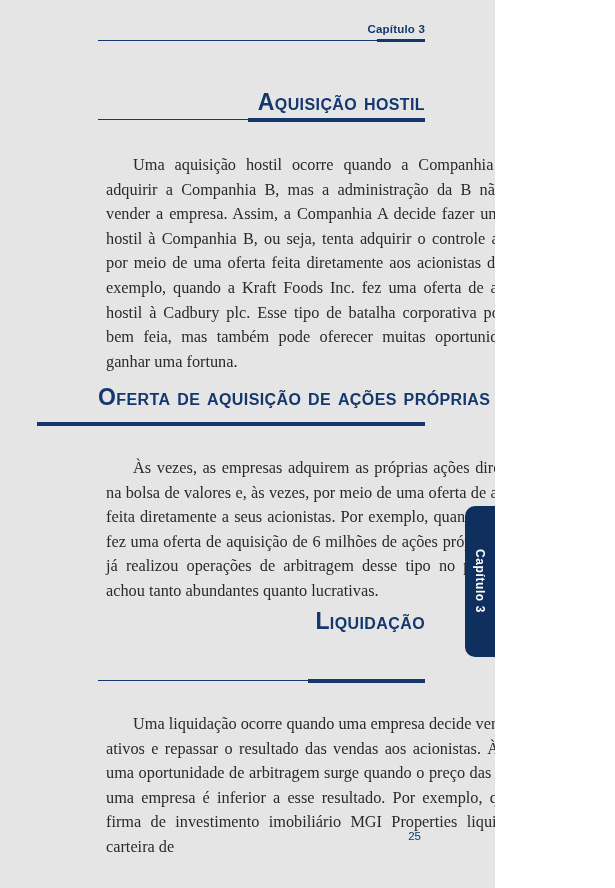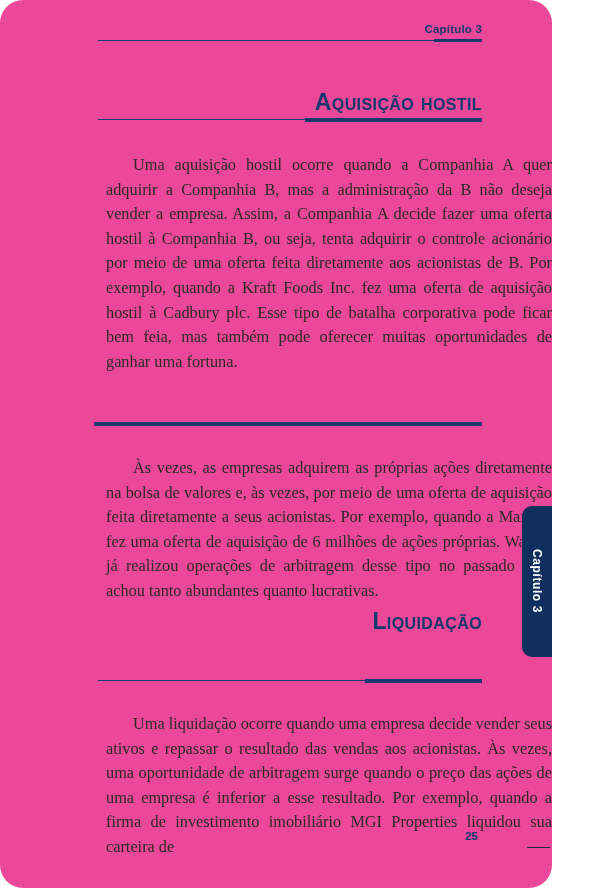--- a/index.html
+++ b/index.html
@@ -6,24 +6,23 @@
     --navy:#14386e;
     --tab:#0f2f5f;
     --ink:#2b2a28;
     --rule-dark:#1c2b42;
   }
   *{margin:0;padding:0;box-sizing:border-box;}
   html,body{background:#ffffff;}
   body{font-family:"Liberation Serif", serif;}
   .page{
     position:relative;
-    width:552px;height:888px;
-    background:#ec4899;
+    width:495px;height:888px;
+    background:#e5e5e5;
     overflow:hidden;
-    border-radius:23px;
   }
 
   
   .running-header{
     position:absolute;top:23px;right:70px;
     font-family:"Liberation Sans", sans-serif;
     font-size:11.5px;font-weight:700;color:var(--navy);
     letter-spacing:.2px;
   }
   .header-rule{
@@ -82,21 +81,21 @@
     font-family:"Liberation Sans", sans-serif;
     font-size:12px;font-weight:700;color:#ffffff;
     letter-spacing:.6px;
     white-space:nowrap;
   }
 
   
   .page-number{
     position:absolute;top:830px;right:74px;
     font-family:"Liberation Sans", sans-serif;
-    font-size:11.5px;font-weight:700;color:var(--navy);
+    font-size:11.5px;font-weight:400;color:var(--navy);
   }
   .footer-rule{
     position:absolute;left:527px;right:2px;top:847px;
     border-bottom:1.5px solid var(--rule-dark);
   }
 </style>
 </head>
 <body>
 
 <div class="page">
@@ -105,20 +104,21 @@
   <div class="header-rule">
     <span class="thick"></span>
   </div>
 
   <h1 class="section-heading" style="top:90px">Aquisição hostil</h1>
   <div class="heading-rule rule-1" style="top:119px">
     <span class="thick"></span>
   </div>
   <p class="body-paragraph" style="top:153px">Uma aquisição hostil ocorre quando a Companhia A quer adquirir a Companhia B, mas a administração da B não deseja vender a empresa. Assim, a Companhia A decide fazer uma oferta hostil à Companhia B, ou seja, tenta adquirir o controle acionário por meio de uma oferta feita diretamente aos acionistas de B. Por exemplo, quando a Kraft Foods Inc. fez uma oferta de aquisição hostil à Cadbury plc. Esse tipo de batalha corporativa pode ficar bem feia, mas também pode oferecer muitas oportunidades de ganhar uma fortuna.</p>
 
+  <h1 class="section-heading" style="top:385px">Oferta de aquisição de ações próprias</h1>
   <div class="heading-rule rule-2" style="top:423px">
     <span class="thick"></span>
   </div>
   <p class="body-paragraph" style="top:456px">Às vezes, as empresas adquirem as próprias ações diretamente na bolsa de valores e, às vezes, por meio de uma oferta de aquisição feita diretamente a seus acionistas. Por exemplo, quando a Maxgen fez uma oferta de aquisição de 6 milhões de ações próprias. Warren já realizou operações de arbitragem desse tipo no passado e as achou tanto abundantes quanto lucrativas.</p>
 
   <h1 class="section-heading" style="top:609px">Liquidação</h1>
   <div class="heading-rule rule-3" style="top:680px">
     <span class="thick"></span>
   </div>
   <p class="body-paragraph" style="top:712px">Uma liquidação ocorre quando uma empresa decide vender seus ativos e repassar o resultado das vendas aos acionistas. Às vezes, uma oportunidade de arbitragem surge quando o preço das ações de uma empresa é inferior a esse resultado. Por exemplo, quando a firma de investimento imobiliário MGI Properties liquidou sua carteira de</p>

